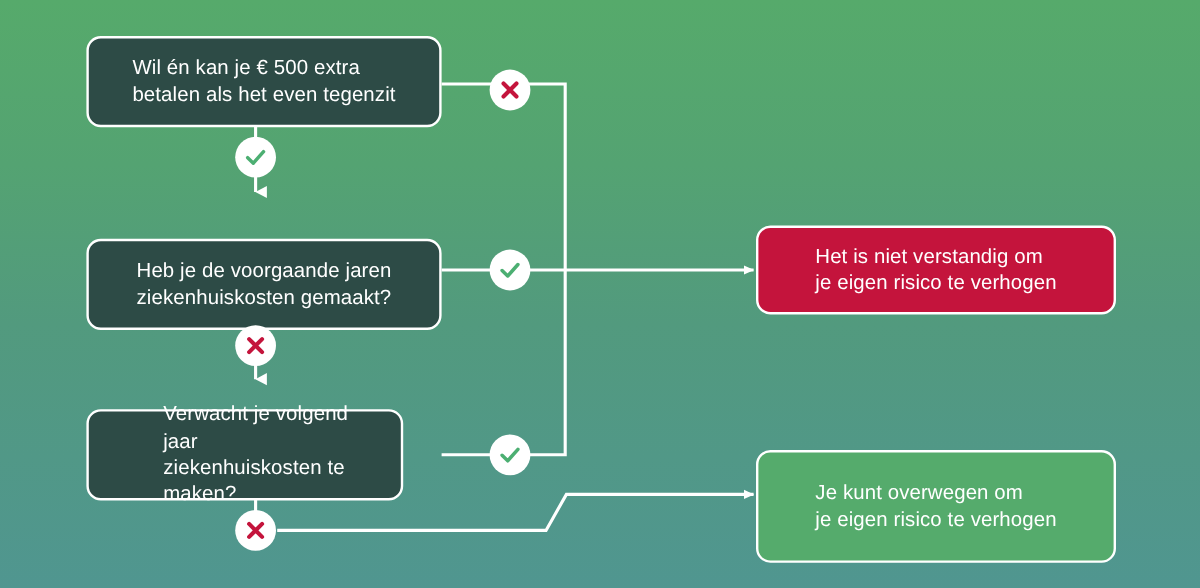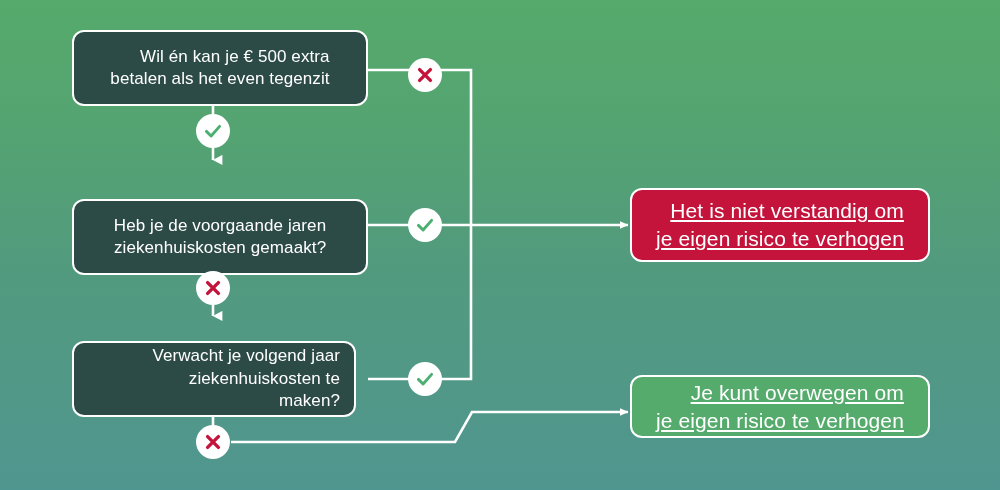--- a/index.html
+++ b/index.html
@@ -21,34 +21,33 @@
     width: 1000px;
     height: 490px;
   }
   .node {
     position: absolute;
     box-sizing: border-box;
     border-radius: 12px;
     display: flex;
     align-items: center;
     justify-content: center;
-    text-align: right;
+    text-align: left;
     color: #ffffff;
     line-height: 1.32;
     letter-spacing: 0.1px;
   }
   .question {
     background: #2d4b46;
     border: 2px solid #ffffff;
     font-size: 17px;
   }
   .result {
     border: 2px solid #ffffff;
-    font-size: 21px;
-    text-decoration: underline;
+    font-size: 17px;
   }
   .result.negative { background: #c4143c; }
   .result.positive { background: #55ab6c; }
   .node .txt {
     display: block;
     white-space: pre-line;
     padding: 0 14px;
   }
   .badge {
     position: absolute;
@@ -100,31 +99,31 @@
   <div class="node question" style="left:72px; top:30px; width:296px; height:76px;">
     <span class="txt">Wil én kan je € 500 extra
 betalen als het even tegenzit</span>
   </div>
 
   <div class="node question" style="left:72px; top:199px; width:296px; height:76px;">
     <span class="txt">Heb je de voorgaande jaren
 ziekenhuiskosten gemaakt?</span>
   </div>
 
-  <div class="node question" style="left:72px; top:341px; width:284px; height:76px;padding-left:48px;">
+  <div class="node question" style="left:72px; top:341px; width:264px; height:76px;padding-left:48px;">
     <span class="txt">Verwacht je volgend jaar
 ziekenhuiskosten te maken?</span>
   </div>
 
   <div class="node result negative" style="left:630px; top:188px; width:300px; height:74px;">
     <span class="txt">Het is niet verstandig om
 je eigen risico te verhogen</span>
   </div>
 
-  <div class="node result positive" style="left:630px; top:375px; width:300px; height:63px;">
+  <div class="node result positive" style="left:630px; top:375px; width:300px; height:94px;">
     <span class="txt">Je kunt overwegen om
 je eigen risico te verhogen</span>
   </div>
 
   <div class="badge" style="left:408px; top:58px;">
     <svg width="20" height="20" viewBox="0 0 20 20" aria-hidden="true">
       <path d="M4.6,4.6 L15.4,15.4 M15.4,4.6 L4.6,15.4" stroke="#c4143c" stroke-width="3.4" stroke-linecap="round"></path>
     </svg>
   </div>
 

